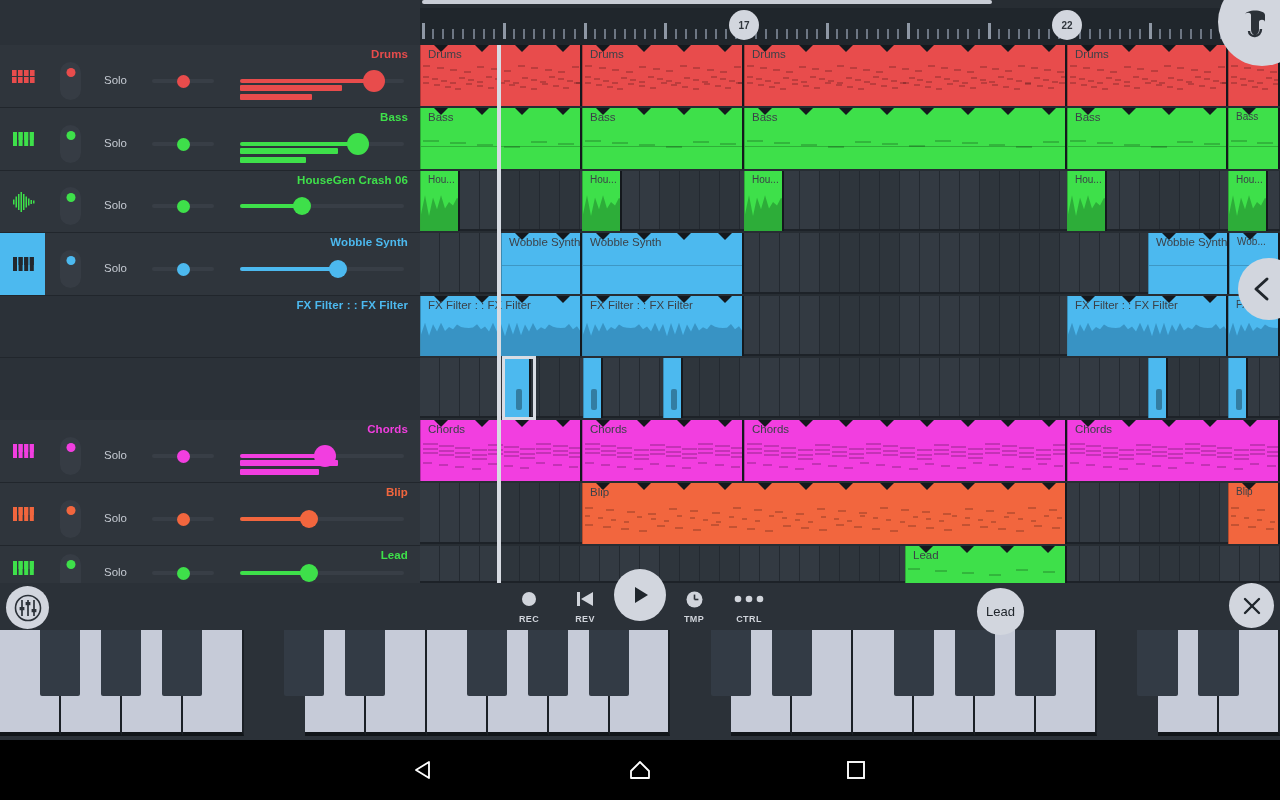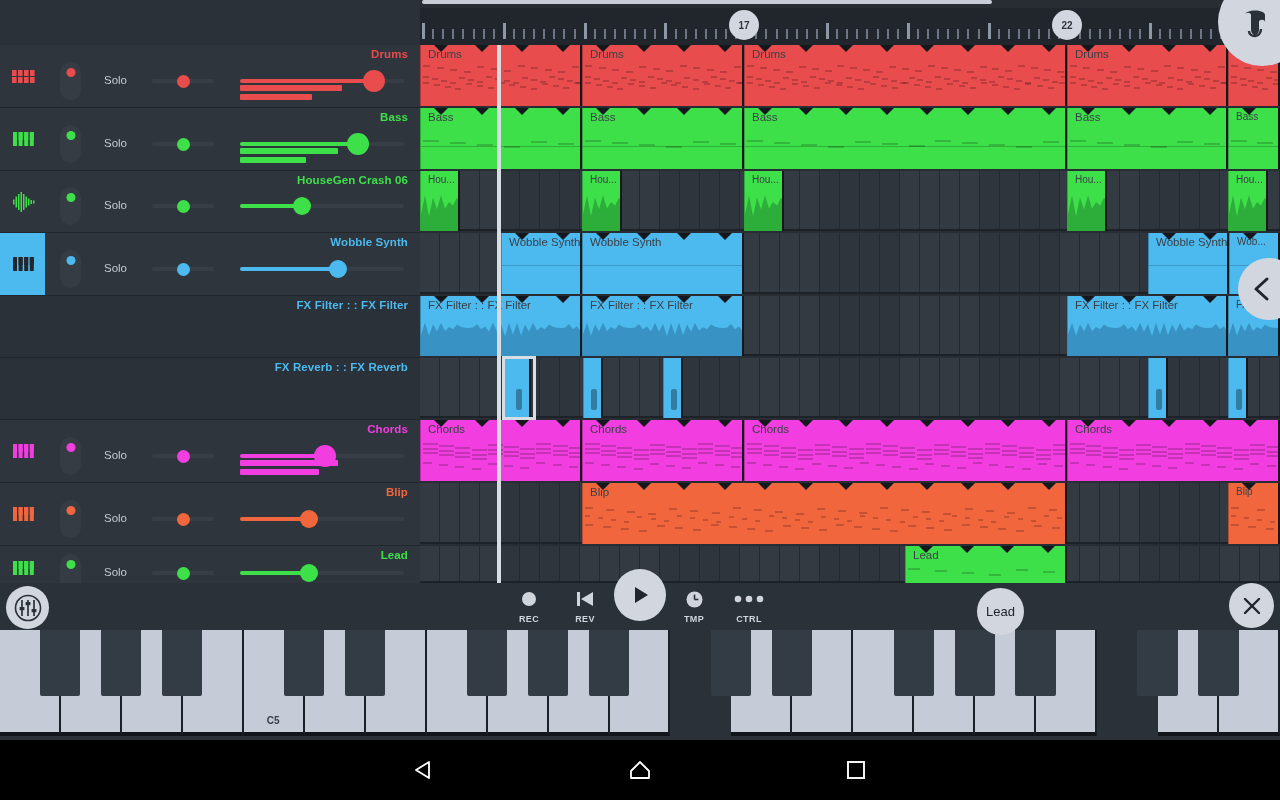--- a/index.html
+++ b/index.html
@@ -222,23 +222,20 @@
         <div class="pan-track" style="top: 34px;">
           <div class="pan-knob" style="background: rgb(76, 185, 239); left: 24.5px; top: -4.5px;"></div>
         </div>
         <div class="vol-track" style="top: 34px;">
           <div class="vol-fill" style="width: 98.4px; background: rgb(76, 185, 239);"></div>
           <div class="vol-knob" style="background: rgb(76, 185, 239); width: 18px; height: 18px; left: 89.4px; top: -7px;"></div>
         </div>
       </div>
       <div class="track" style="position: absolute; left: 0px; top: 251px; height: 62px; background: rgb(43, 49, 56);">
         <div class="tname" style="color: rgb(76, 185, 239);">FX Filter :  : FX Filter</div>
-      </div>
-      <div class="track" style="position: absolute; left: 0px; top: 313px; height: 62px; background: rgb(43, 49, 56);">
-        <div class="tname" style="color: rgb(76, 185, 239);">FX Reverb :  : FX Reverb</div>
       </div>
       <div class="track" style="position: absolute; left: 0px; top: 375px; height: 63px;">
         <div class="tname" style="color: rgb(242, 62, 224);">Chords</div>
         <div class="instr-btn">
           <svg width="26" height="24" viewBox="0 0 26 24" class="instr-ico">
             <rect x="3" y="5" width="4" height="14" fill="#f23ee0"></rect>
             <rect x="3" y="5" width="4" height="8" fill="#f23ee0"></rect>
             <rect x="8.6" y="5" width="4" height="14" fill="#f23ee0"></rect>
             <rect x="8.6" y="5" width="4" height="8" fill="#f23ee0"></rect>
             <rect x="14.2" y="5" width="4" height="14" fill="#f23ee0"></rect>
@@ -1746,23 +1743,20 @@
   </div>
 
   <div id="keyboard">
       <div class="wkey" style="left: 0px; width: 60.9524px;"></div>
       <div class="bkey" style="left: 40.2286px; width: 40.2286px;"></div>
       <div class="wkey" style="left: 60.9524px; width: 60.9524px;"></div>
       <div class="bkey" style="left: 101.181px; width: 40.2286px;"></div>
       <div class="wkey" style="left: 121.905px; width: 60.9524px;"></div>
       <div class="bkey" style="left: 162.133px; width: 40.2286px;"></div>
       <div class="wkey" style="left: 182.857px; width: 60.9524px;"></div>
-      <div class="wkey" style="left: 243.81px; width: 60.9524px;">
-        <div class="klab">C5</div>
-      </div>
       <div class="bkey" style="left: 284.038px; width: 40.2286px;"></div>
       <div class="wkey" style="left: 304.762px; width: 60.9524px;"></div>
       <div class="bkey" style="left: 344.99px; width: 40.2286px;"></div>
       <div class="wkey" style="left: 365.714px; width: 60.9524px;"></div>
       <div class="wkey" style="left: 426.667px; width: 60.9524px;"></div>
       <div class="bkey" style="left: 466.895px; width: 40.2286px;"></div>
       <div class="wkey" style="left: 487.619px; width: 60.9524px;"></div>
       <div class="bkey" style="left: 527.848px; width: 40.2286px;"></div>
       <div class="wkey" style="left: 548.571px; width: 60.9524px;"></div>
       <div class="bkey" style="left: 588.8px; width: 40.2286px;"></div>

